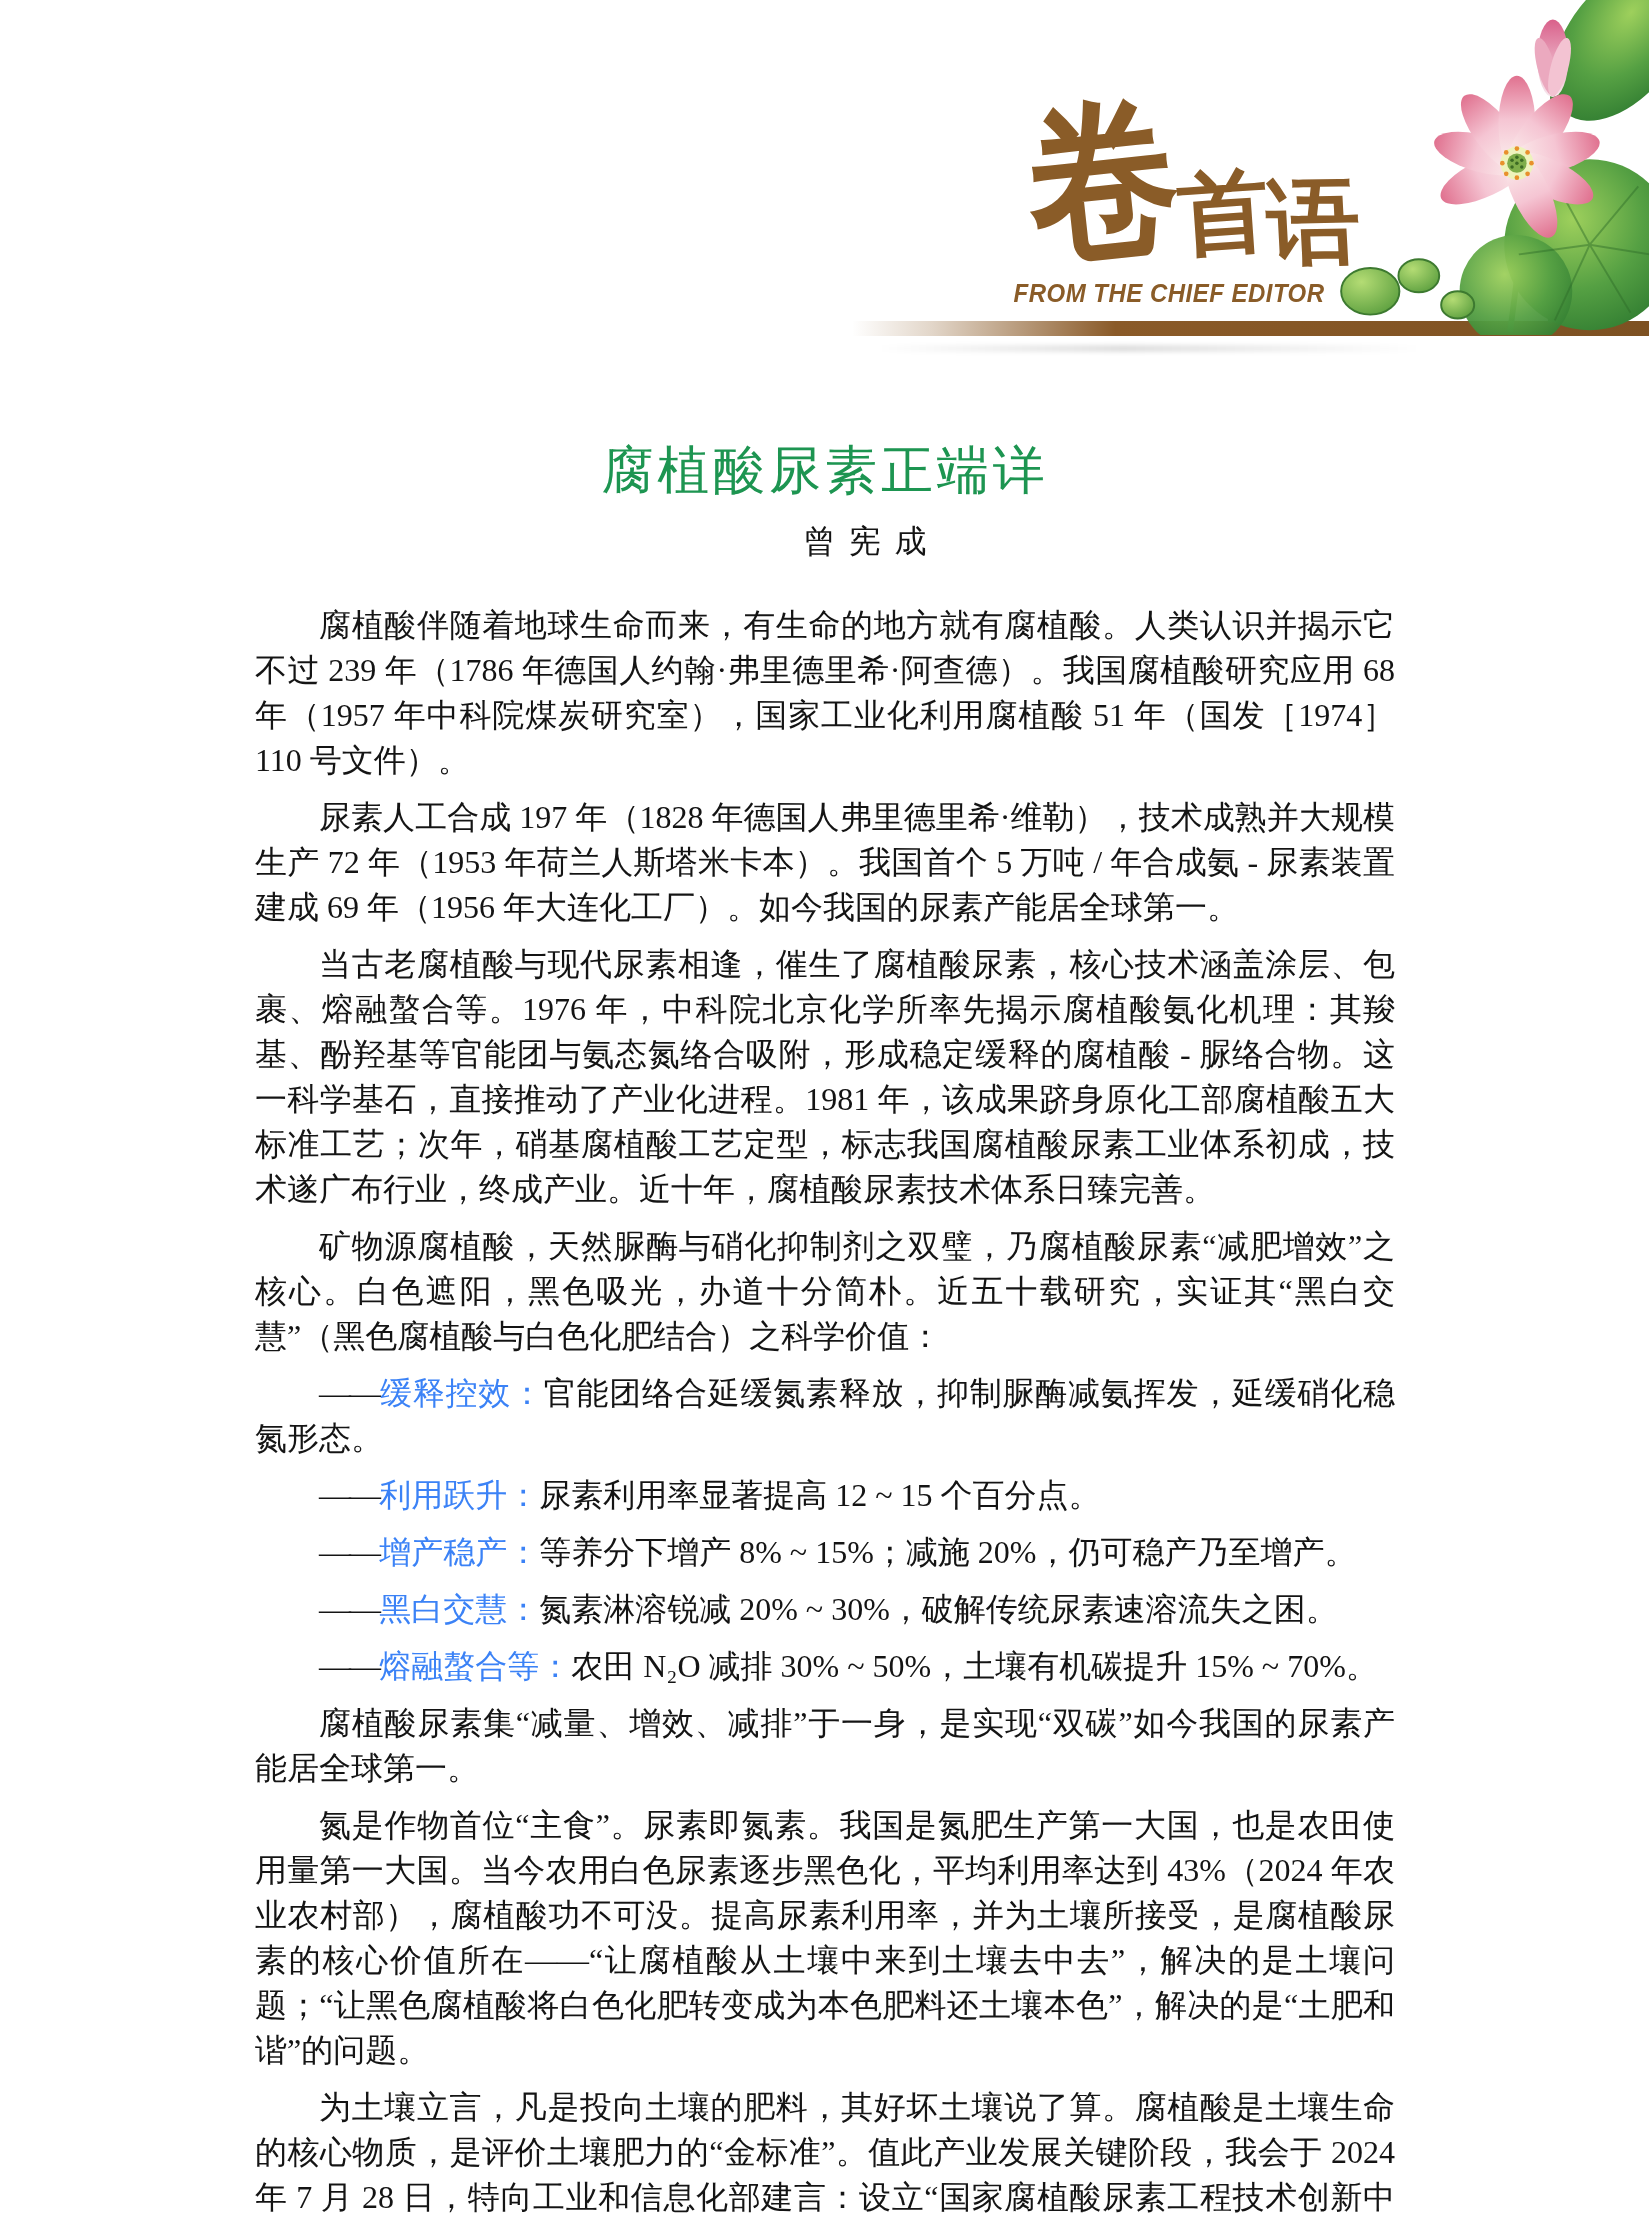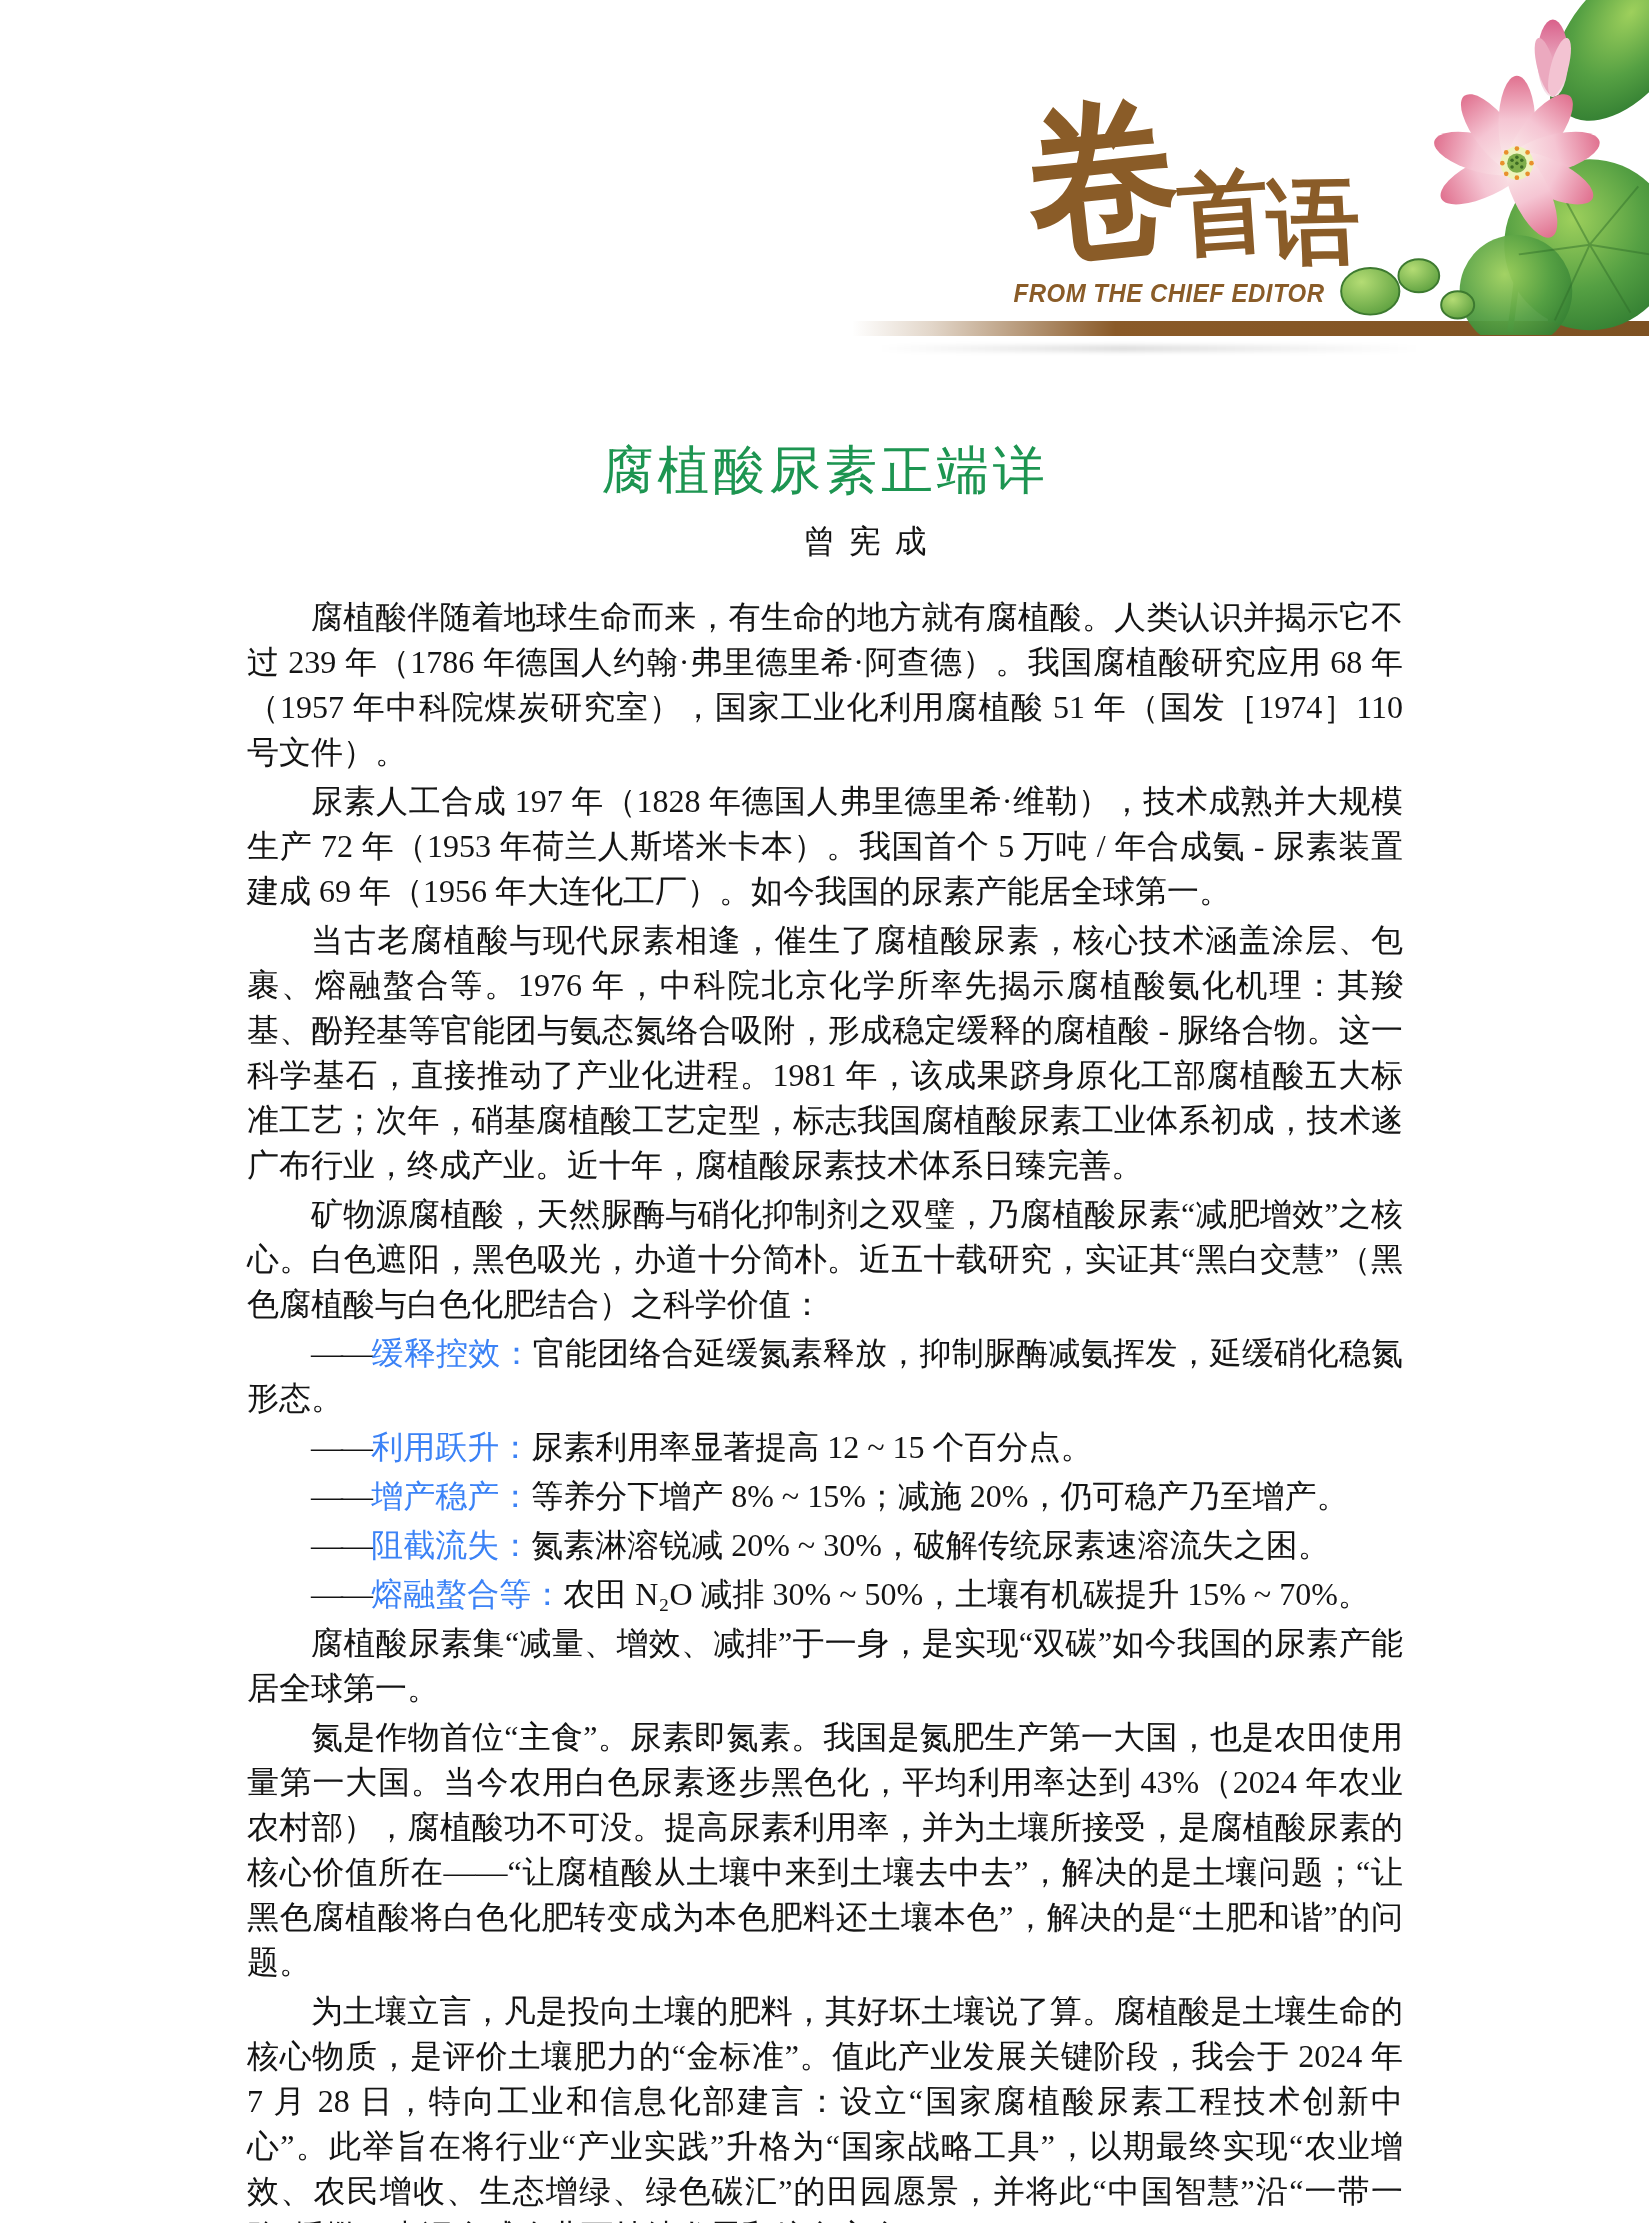--- a/index.html
+++ b/index.html
@@ -40,21 +40,21 @@
   }
   .article-author {
     position:absolute; left:0; top:521px; width:1650px; text-align:center;
     font-size:32px; color:#141414; letter-spacing:13.6px; text-indent:13.6px; line-height:1.3;padding-left:40px;
   }
   .article-body {
     position:absolute; left:243px; top:591px; width:1164px;
     font-size:32px; line-height:45px; color:#141414;
     text-align:justify; text-justify:inter-ideograph;
   }
-  .article-body p { margin:4px; text-indent:64px; }
+  .article-body p { margin:12px; text-indent:64px; }
   .bullet .dash  { color:#141414; letter-spacing:-1.9px; }
   .bullet .green { color:#3b82f6; }
 </style>
 </head>
 <body>
 
 <div class="page">
 
   <div>
     <span class="cal-char cal-1">卷</span>
@@ -154,21 +154,21 @@
 
   <div class="article-body">
     <p>腐植酸伴随着地球生命而来，有生命的地方就有腐植酸。人类认识并揭示它不过 239 年（1786 年德国人约翰·弗里德里希·阿查德）。我国腐植酸研究应用 68 年（1957 年中科院煤炭研究室），国家工业化利用腐植酸 51 年（国发［1974］110 号文件）。</p>
     <p>尿素人工合成 197 年（1828 年德国人弗里德里希·维勒），技术成熟并大规模生产 72 年（1953 年荷兰人斯塔米卡本）。我国首个 5 万吨 / 年合成氨 - 尿素装置建成 69 年（1956 年大连化工厂）。如今我国的尿素产能居全球第一。</p>
     <p>当古老腐植酸与现代尿素相逢，催生了腐植酸尿素，核心技术涵盖涂层、包裹、熔融螯合等。1976 年，中科院北京化学所率先揭示腐植酸氨化机理：其羧基、酚羟基等官能团与氨态氮络合吸附，形成稳定缓释的腐植酸 - 脲络合物。这一科学基石，直接推动了产业化进程。1981 年，该成果跻身原化工部腐植酸五大标准工艺；次年，硝基腐植酸工艺定型，标志我国腐植酸尿素工业体系初成，技术遂广布行业，终成产业。近十年，腐植酸尿素技术体系日臻完善。</p>
     <p>矿物源腐植酸，天然脲酶与硝化抑制剂之双璧，乃腐植酸尿素“减肥增效”之核心。白色遮阳，黑色吸光，办道十分简朴。近五十载研究，实证其“黑白交慧”（黑色腐植酸与白色化肥结合）之科学价值：</p>
 
     <p class="bullet"><span class="dash">——</span><span class="green">缓释控效：</span><span>官能团络合延缓氮素释放，抑制脲酶减氨挥发，延缓硝化稳氮形态。</span></p>
     <p class="bullet"><span class="dash">——</span><span class="green">利用跃升：</span><span>尿素利用率显著提高 12 ~ 15 个百分点。</span></p>
     <p class="bullet"><span class="dash">——</span><span class="green">增产稳产：</span><span>等养分下增产 8% ~ 15%；减施 20%，仍可稳产乃至增产。</span></p>
-    <p class="bullet"><span class="dash">——</span><span class="green">阻截流失：</span><span>氮素淋溶锐减 20% ~ 30%，破解传统尿素速溶流失之困。</span></p>
+    <p class="bullet"><span class="dash">——</span><span class="green">黑白交慧：</span><span>氮素淋溶锐减 20% ~ 30%，破解传统尿素速溶流失之困。</span></p>
     <p class="bullet"><span class="dash">——</span><span class="green">熔融螯合等：</span><span>农田 N₂O 减排 30% ~ 50%，土壤有机碳提升 15% ~ 70%。</span></p>
 
     <p>腐植酸尿素集“减量、增效、减排”于一身，是实现“双碳”如今我国的尿素产能居全球第一。</p>
     <p>氮是作物首位“主食”。尿素即氮素。我国是氮肥生产第一大国，也是农田使用量第一大国。当今农用白色尿素逐步黑色化，平均利用率达到 43%（2024 年农业农村部），腐植酸功不可没。提高尿素利用率，并为土壤所接受，是腐植酸尿素的核心价值所在——“让腐植酸从土壤中来到土壤去中去”，解决的是土壤问题；“让黑色腐植酸将白色化肥转变成为本色肥料还土壤本色”，解决的是“土肥和谐”的问题。</p>
     <p>为土壤立言，凡是投向土壤的肥料，其好坏土壤说了算。腐植酸是土壤生命的核心物质，是评价土壤肥力的“金标准”。值此产业发展关键阶段，我会于 2024 年 7 月 28 日，特向工业和信息化部建言：设立“国家腐植酸尿素工程技术创新中心”。此举旨在将行业“产业实践”升格为“国家战略工具”，以期最终实现“农业增效、农民增收、生态增绿、绿色碳汇”的田园愿景，并将此“中国智慧”沿“一带一路”播撒，惠泽全球农业可持续发展和粮食安全。</p>
   </div>
 
 </div>
 
 

